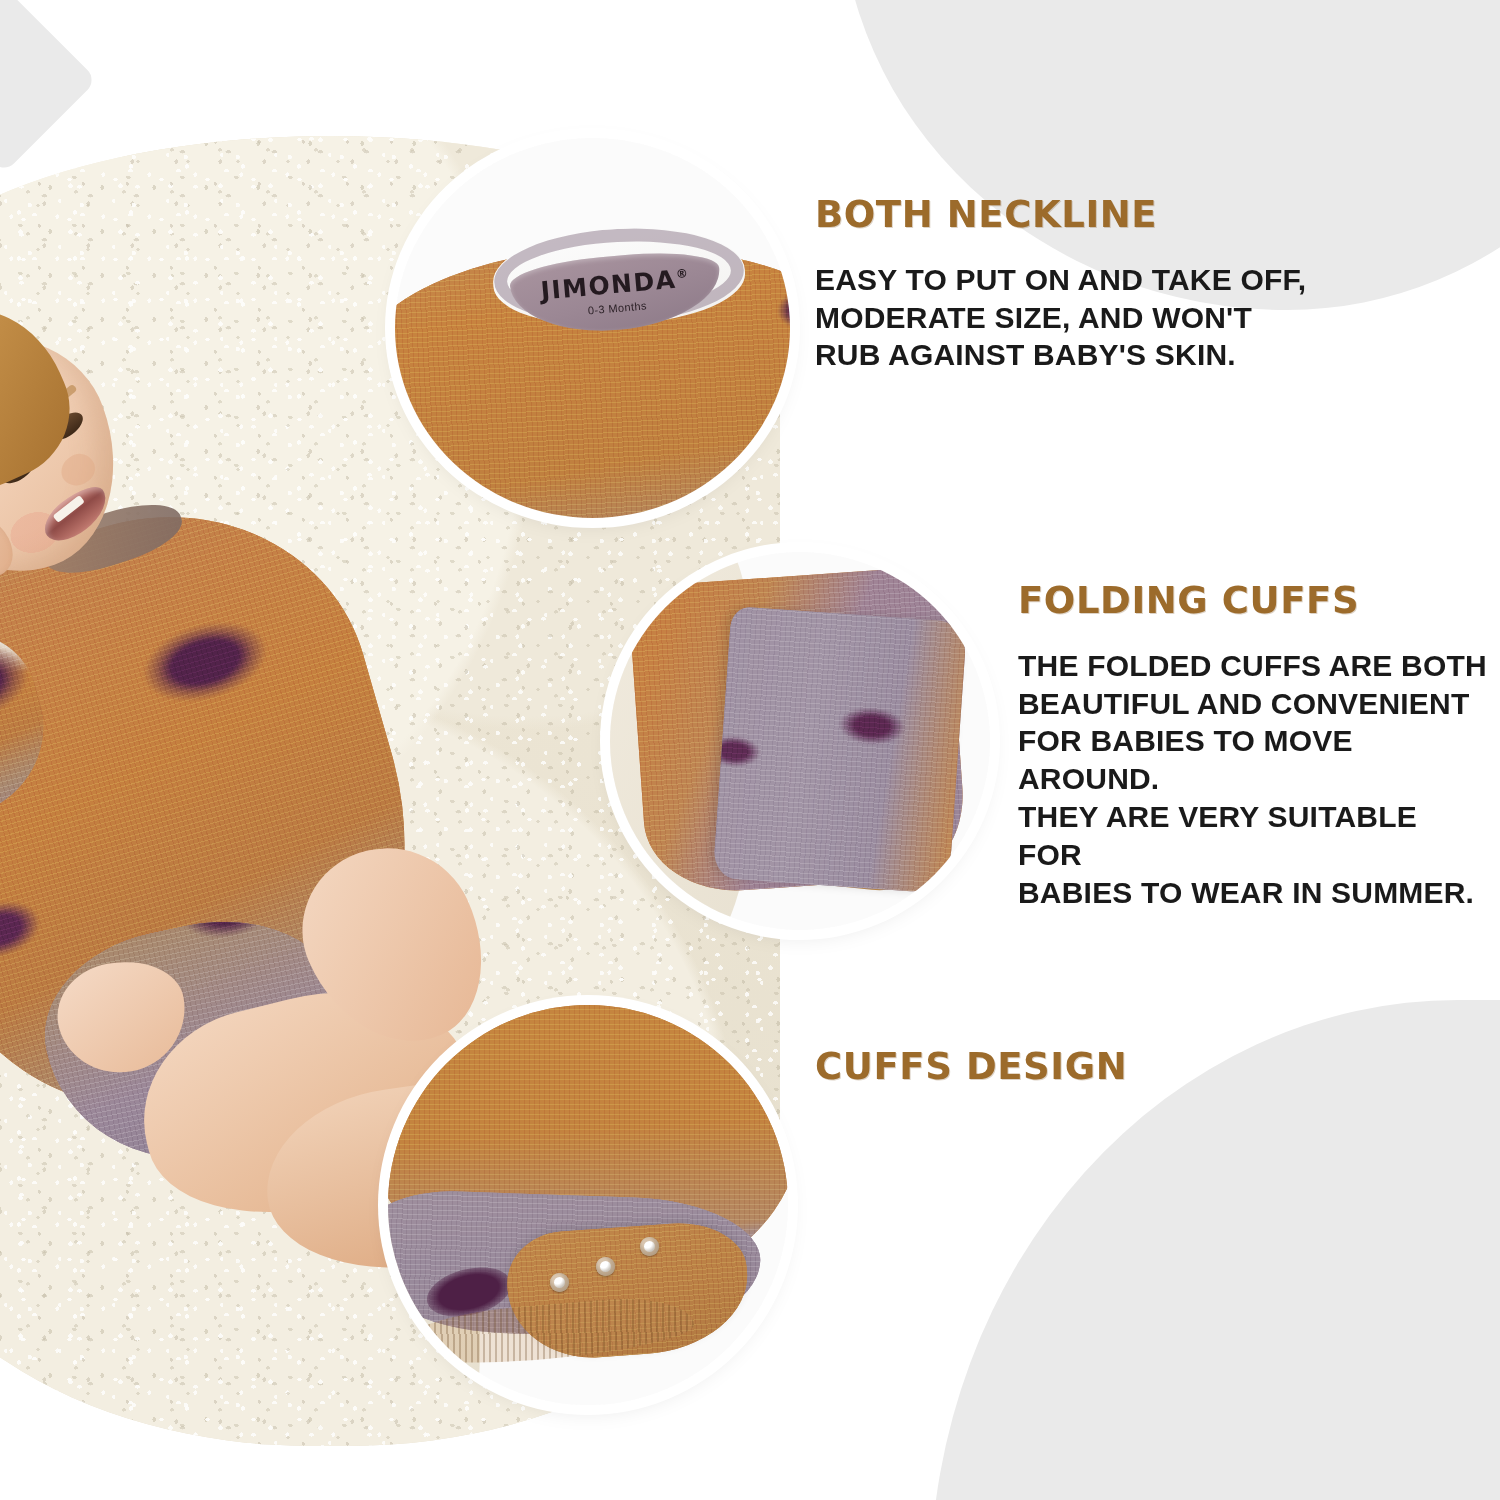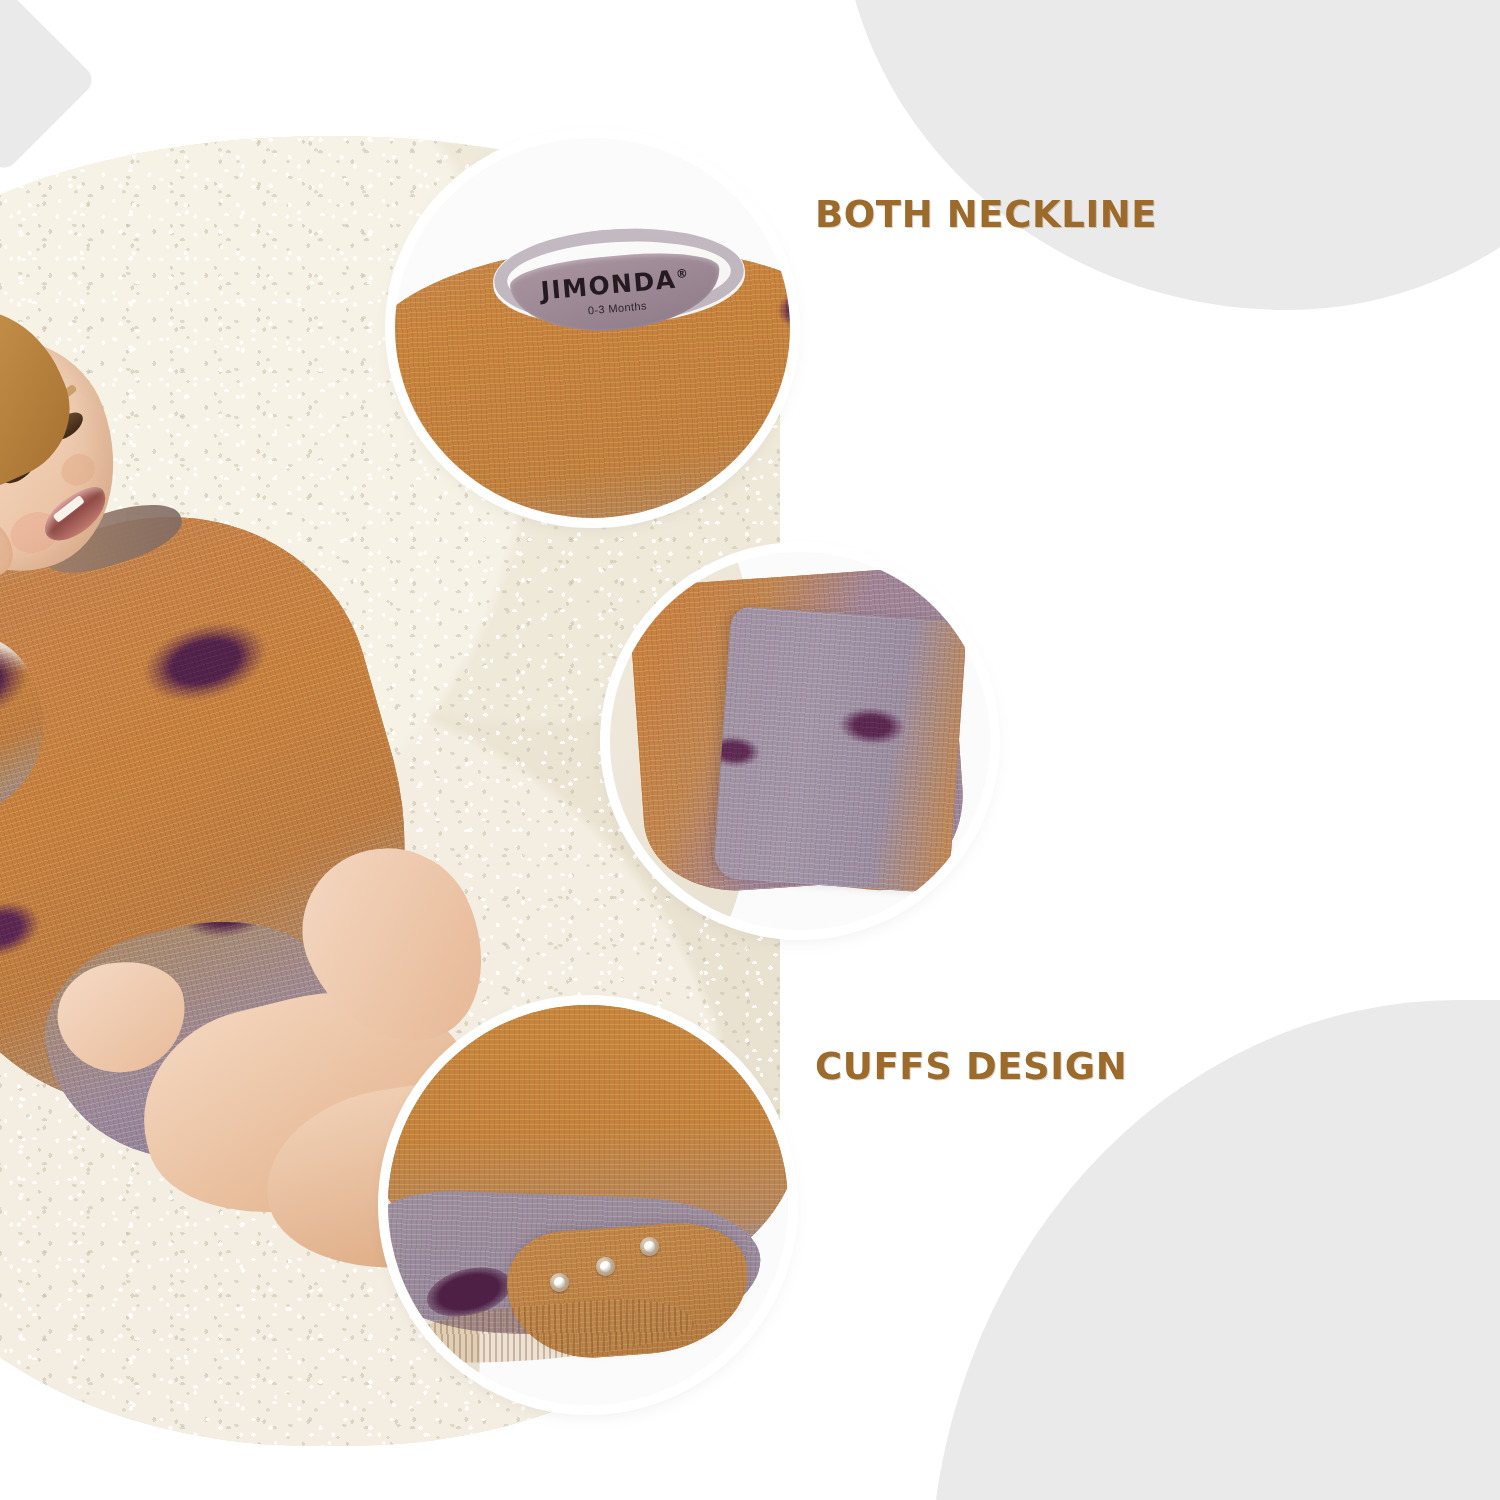--- a/index.html
+++ b/index.html
@@ -575,22 +575,31 @@
       <div class="btn-elastic"></div>
       <div class="snap s1"></div>
       <div class="snap s2"></div>
       <div class="snap s3"></div>
     </div>
   </div>
 
 
   <div class="feature f1">
     <div class="feature-heading">BOTH NECKLINE</div>
+    <div class="feature-body">EASY TO PUT ON AND TAKE OFF,
+MODERATE SIZE, AND WON'T
+RUB AGAINST BABY'S SKIN.</div>
   </div>
 
   <div class="feature f2">
+    <div class="feature-heading">FOLDING CUFFS</div>
+    <div class="feature-body">THE FOLDED CUFFS ARE BOTH
+BEAUTIFUL AND CONVENIENT
+FOR BABIES TO MOVE AROUND.
+THEY ARE VERY SUITABLE FOR
+BABIES TO WEAR IN SUMMER.</div>
   </div>
 
   <div class="feature f3">
     <div class="feature-heading">CUFFS DESIGN</div>
   </div>
 
 </div>
 
 </body></html>

